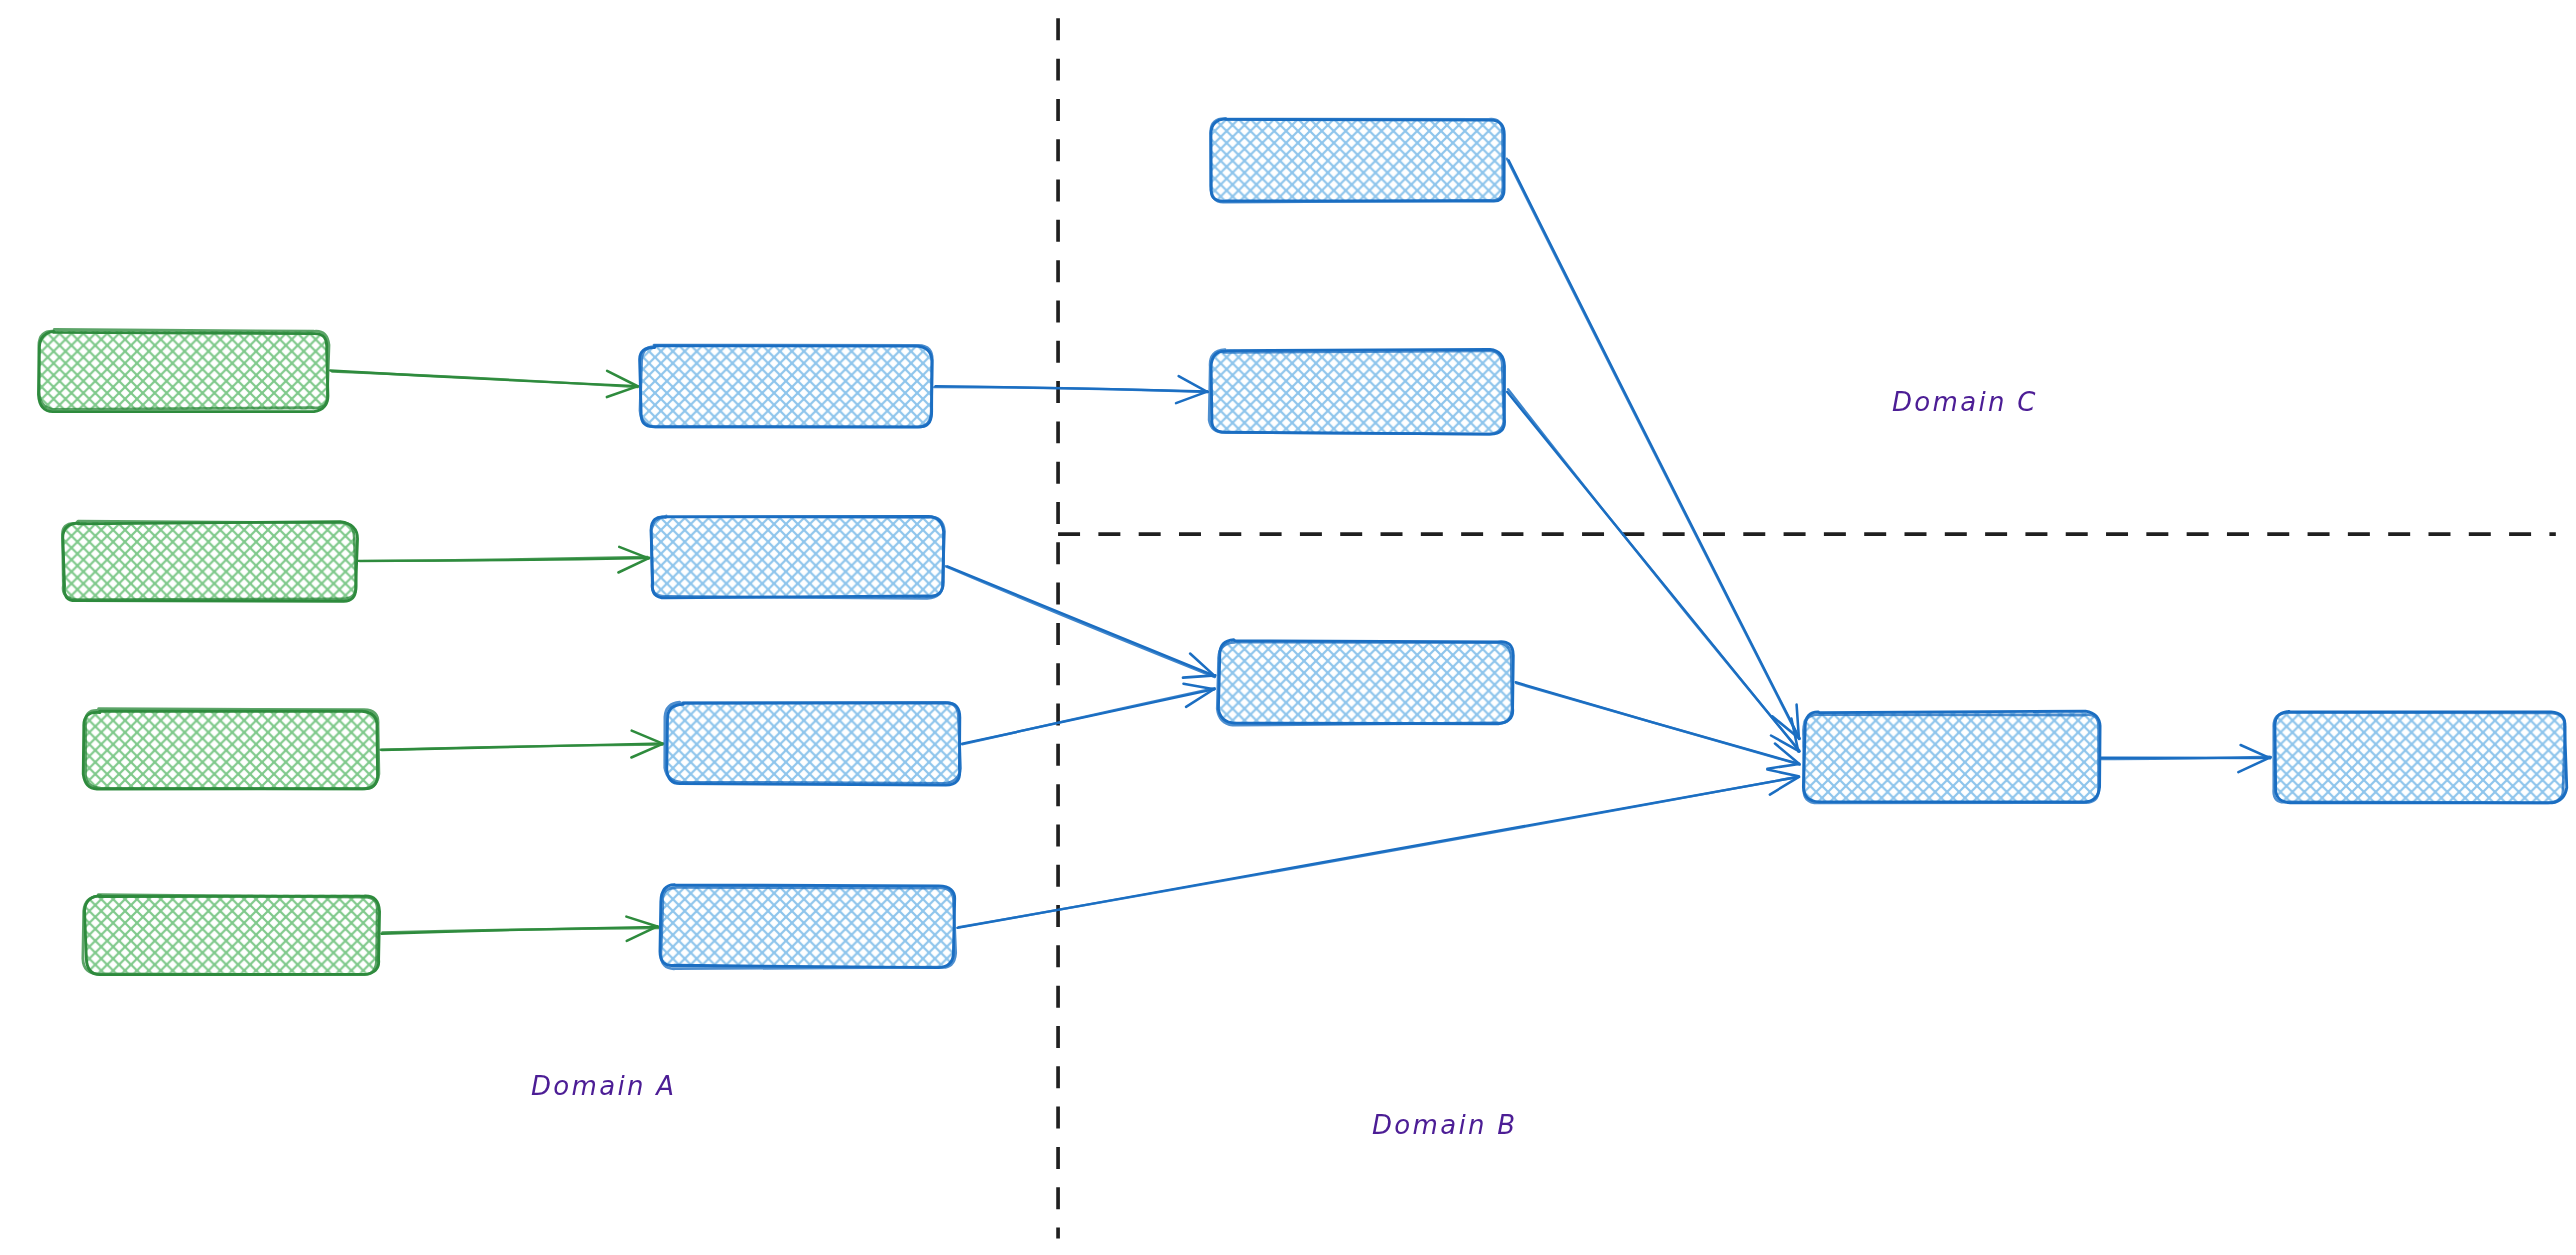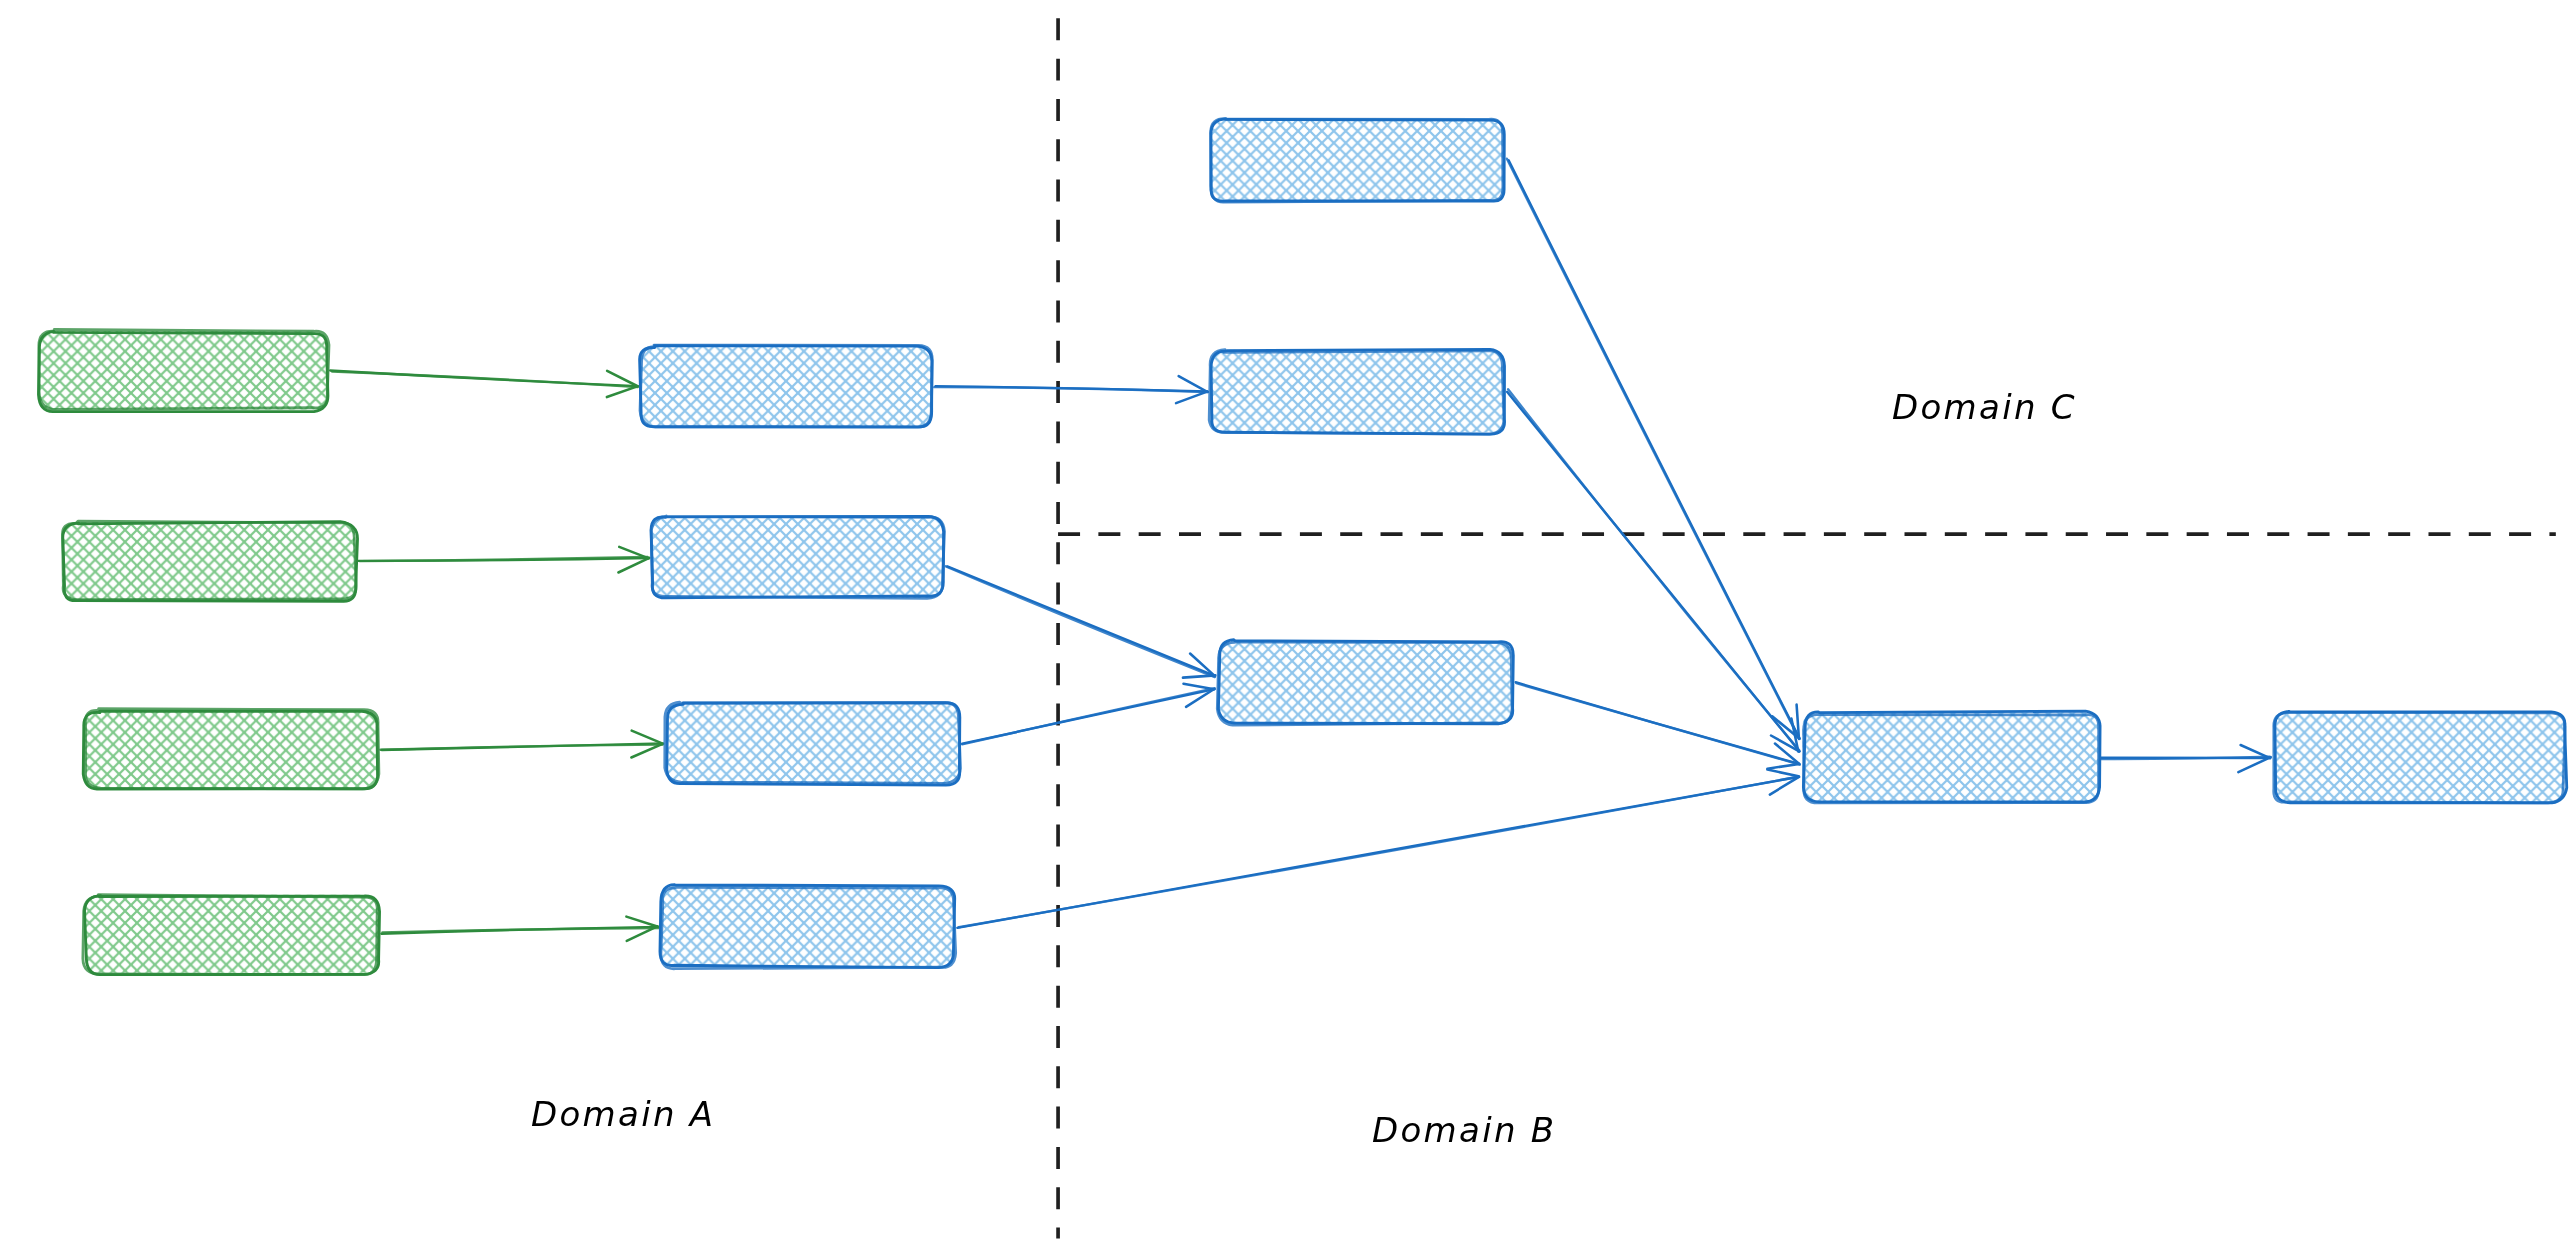--- a/index.html
+++ b/index.html
@@ -2,23 +2,23 @@
 <html style="font-size:14.7px"><head>
 <meta charset="utf-8">
 <style>
   html,body{margin:0;padding:0;background:#fff;}
   body{width:2576px;height:1255px;overflow:hidden;
        font-family:"DejaVu Sans",sans-serif;}
   #stage{position:relative;width:2576px;height:1255px;background:#ffffff;}
   #canvas{position:absolute;left:0;top:0;width:2576px;height:1255px;}
   .dlabel{
     position:absolute;
-    color:#000000;
+    color:#4c1d95;
     font-family:"DejaVu Sans",sans-serif;
-    font-size:34px;
+    font-size:26px;
     font-style:italic;
     letter-spacing:2.3px;
     white-space:nowrap;
     user-select:none;
   }
 </style>
 </head>
 <body>
 
 <div id="stage">
@@ -176,17 +176,17 @@
           <path d="M1984.369150449461,780.0960768723843 L2275.5799582503178,780.4842833544986 Q2291.6014960310895,777.8983077063218 2290.968431850182,794.5289097087593 L2290.8617038029997,861.4491262695516 Q2290.9245862264297,877.3145408889347 2274.728900839681,875.9140329613416 L1984.606251736221,876.5231400983516 Q1967.822110701968,876.3978216604786 1969.213990857226,860.2225606695389 L1968.948296328284,796.1586617494276 Q1969.4715340635607,780.5268868472552 1983.3268197070934,780.0967721791924 Z" fill="none" stroke="#1b6ec2" stroke-width="3.1" stroke-linecap="round" stroke-linejoin="round" opacity="0.78"></path>
         </g>
         <g>
           <path d="M2497.772546959097,777.6503011704657 L2783.921604001765,778.5326078897028 Q2800.512347841781,777.5763659001218 2800.3919319991915,794.001557827276 L2799.438999462146,860.4047080402285 Q2799.649883604166,875.544375407763 2784.395379710661,875.7665734292783 L2498.432243061546,876.2314438823757 Q2481.736325550236,875.5955758095698 2481.9130338075165,859.7313180448167 L2481.4286395549907,793.727602179501 Q2481.4062663555173,778.2408765632849 2497.7160647870583,778.1639836791735 Z" fill="url(#hatch-blue)" stroke="none"></path>
           <path d="M2498.301796795522,776.8023923644341 L2784.8148039597622,777.0722240219694 Q2801.3499897739152,778.6228097694566 2799.5850275767434,792.101793736779 L2801.9313194179126,859.845254184187 Q2799.804674388331,874.0914529269521 2785.647005619829,876.4427580849932 L2499.9842352890805,876.3543868080966 Q2482.7541098612614,875.1261839877004 2484.1260962510605,858.4969191558645 L2483.3760733625277,794.2873930946864 Q2481.7213263524795,777.9316879226973 2498.888747813175,776.5492182977727 Z" fill="none" stroke="#1b6ec2" stroke-width="3.1" stroke-linecap="round" stroke-linejoin="round" opacity="1"></path>
           <path d="M2497.511599494243,777.6893070710773 L2781.9441423838234,778.2630721703931 Q2799.7932233943106,777.6257837785062 2800.2119980291054,793.1258411179417 L2797.9100815381903,861.8668951176884 Q2798.5902714260346,875.2481902610269 2781.454451126119,876.2941958085606 L2496.9750065932403,875.3495763313256 Q2480.607583565315,877.8591666006292 2482.1982718244653,861.0565495271965 L2482.180296017267,793.781268574149 Q2481.489613695159,779.2374502202205 2495.670383167626,777.8703848793033 Z" fill="none" stroke="#1b6ec2" stroke-width="3.1" stroke-linecap="round" stroke-linejoin="round" opacity="0.78"></path>
         </g>
       </g>
   </svg>
 
-  <div class="dlabel" id="lbl-a" style="left: 531px; top: 1094px;">Domain A</div>
+  <div class="dlabel" id="lbl-a" style="left: 531px; top: 1071px;">Domain A</div>
   <div class="dlabel" id="lbl-b" style="left: 1372px; top: 1110px;">Domain B</div>
   <div class="dlabel" id="lbl-c" style="left: 1892px; top: 387px;">Domain C</div>
 </div>
 
 
 </body></html>

